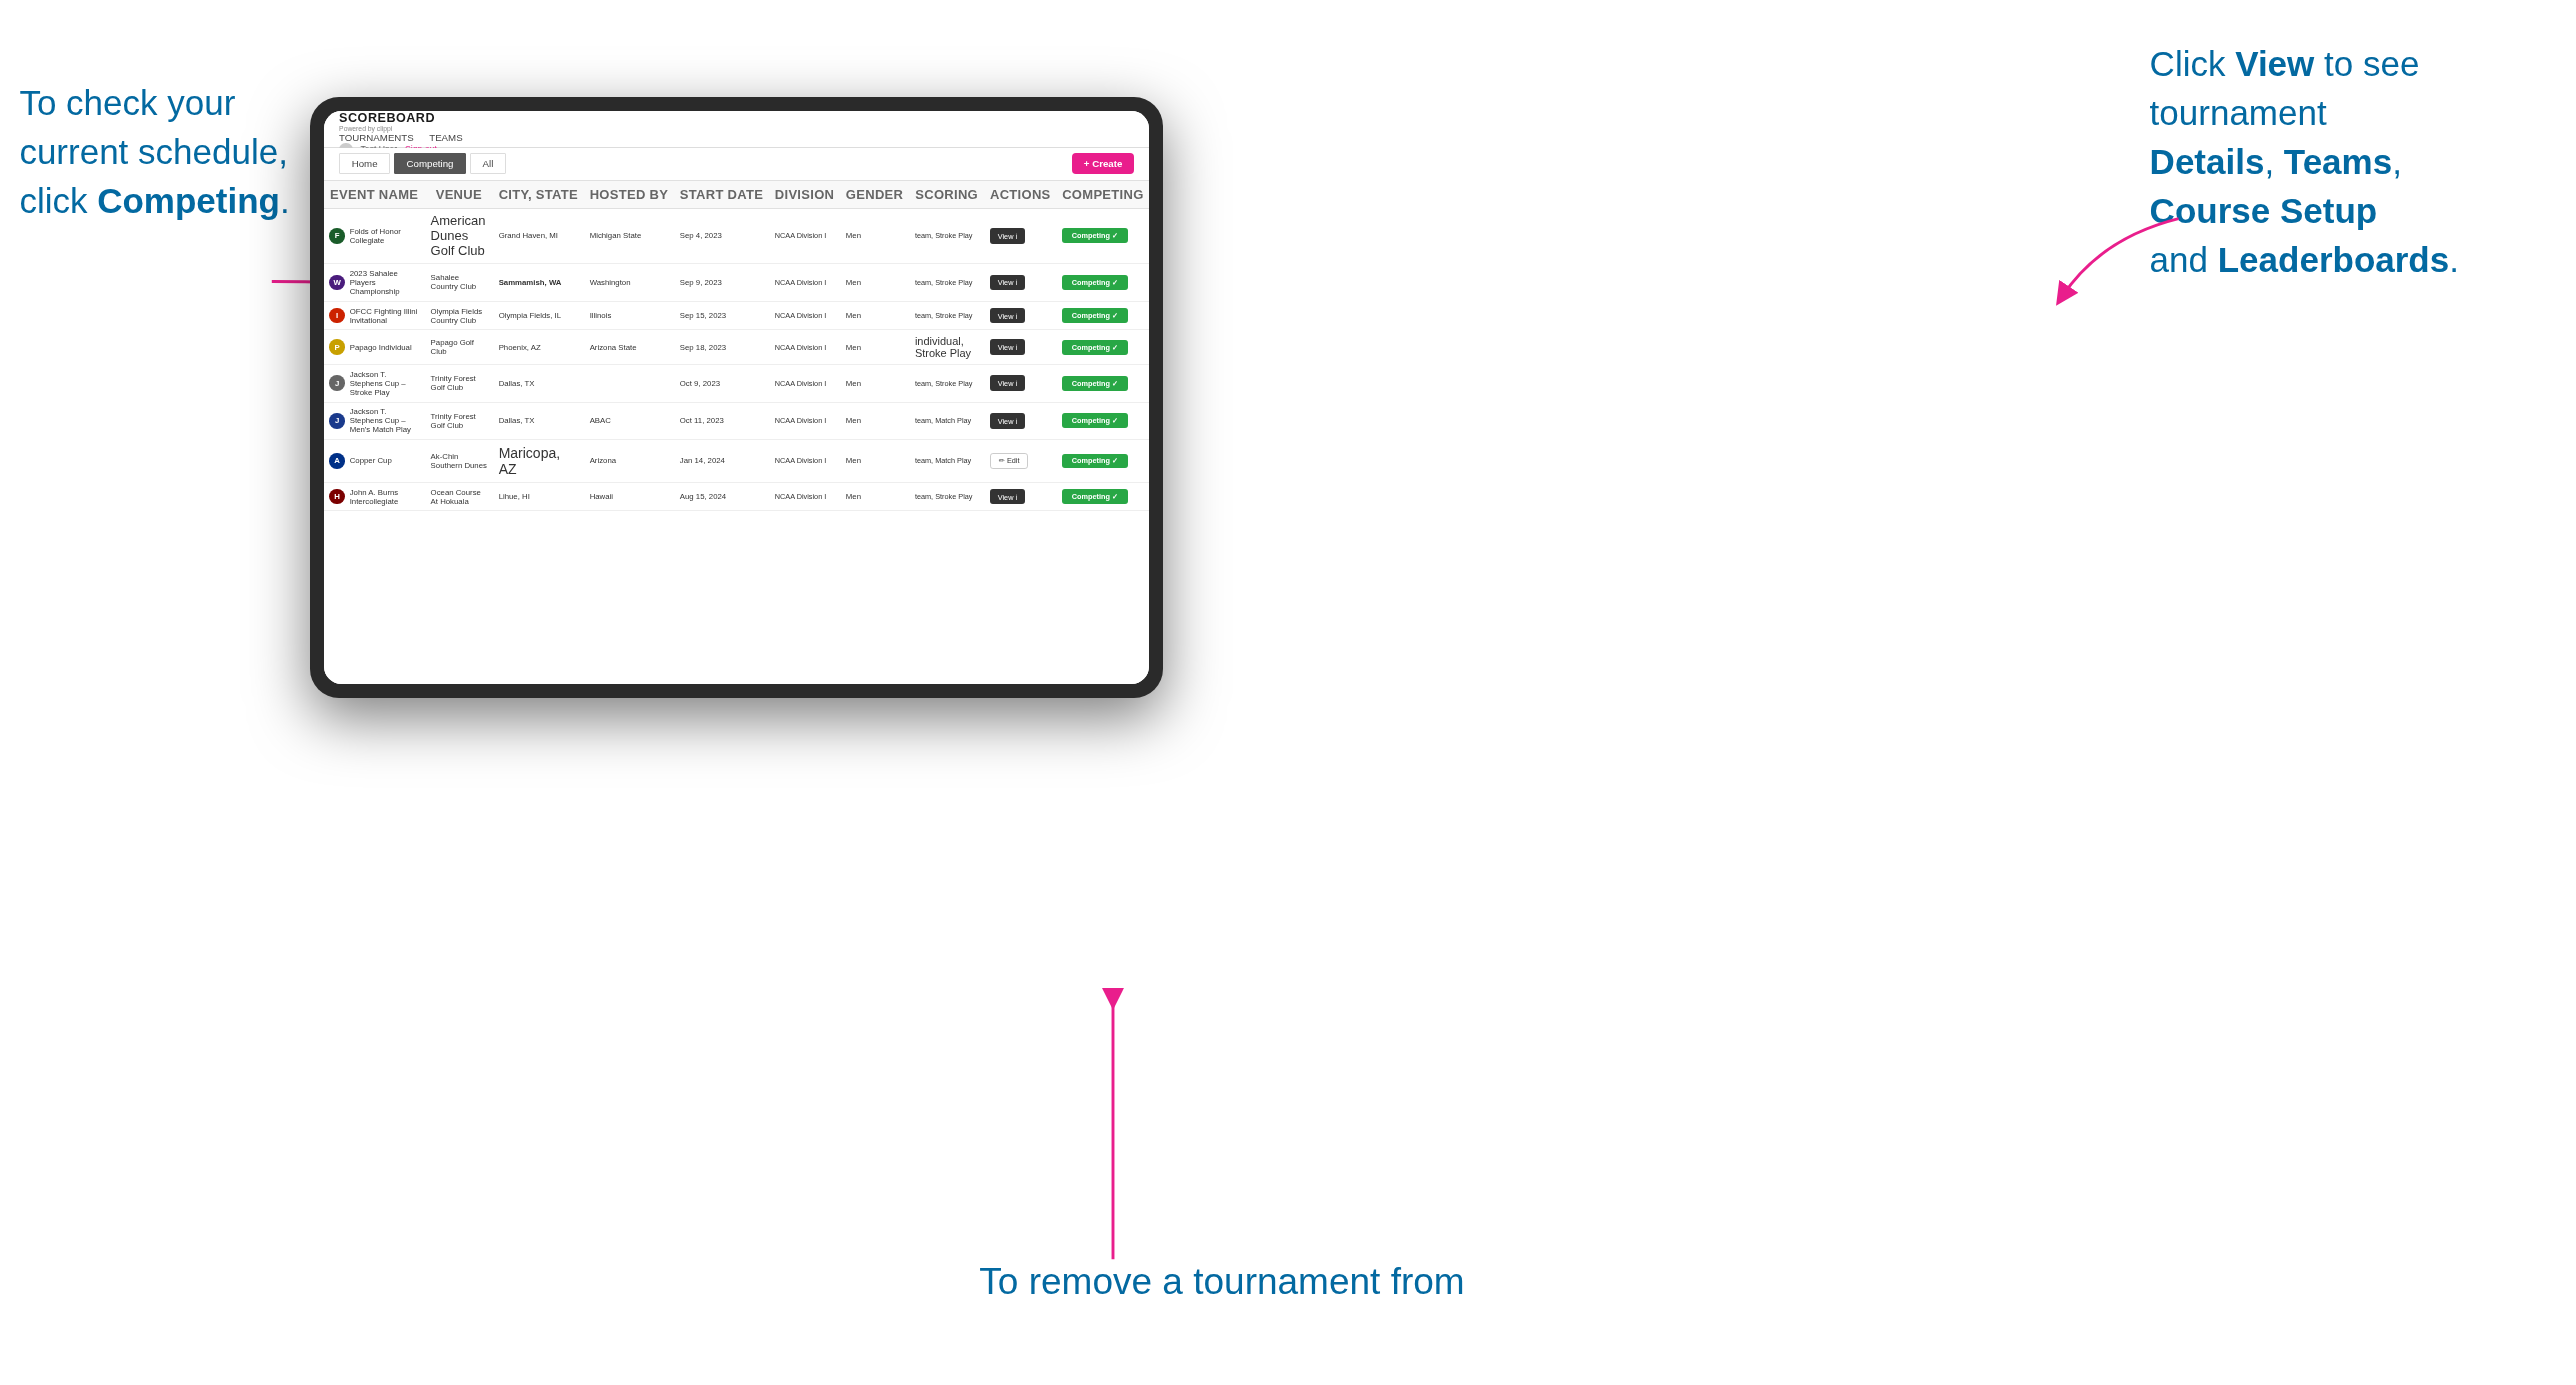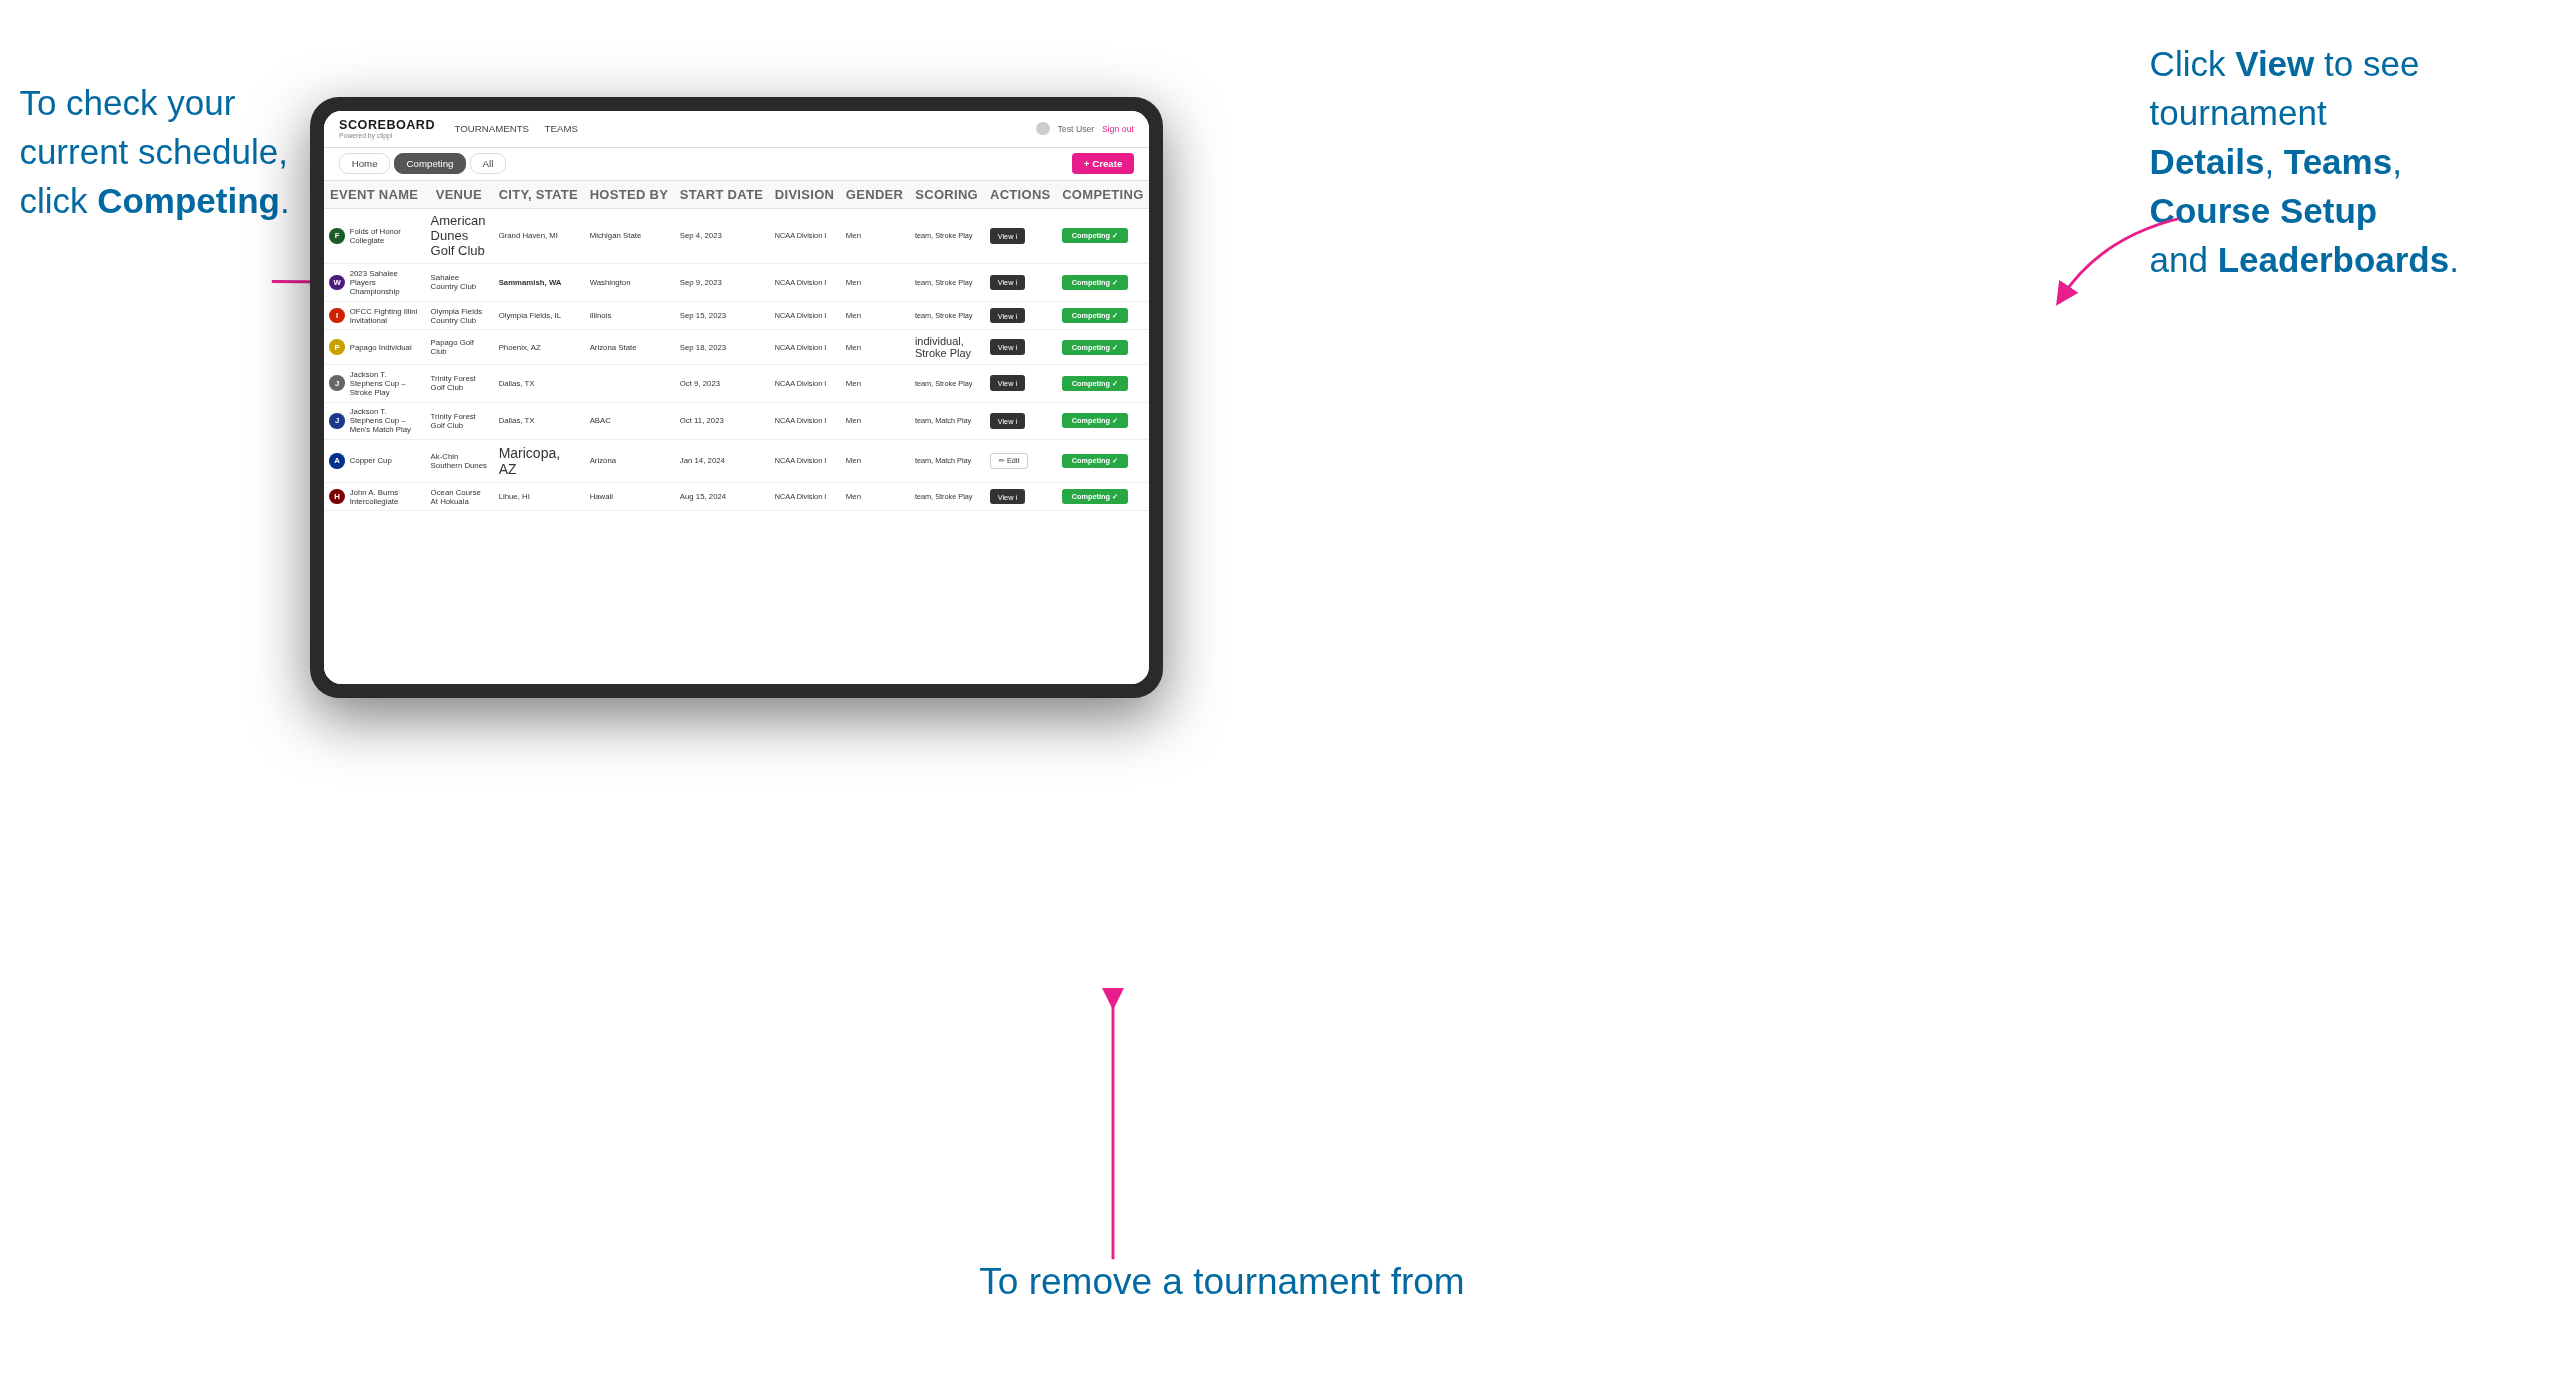--- a/index.html
+++ b/index.html
@@ -61,23 +61,24 @@
       display: flex;
       flex-direction: column;
     }
 
     
     .top-nav {
       background: #fff;
       border-bottom: 1px solid #ddd;
       padding: 0 15.5px;
       display: flex;
-      align-items: center;
+      align-items: flex-start;
       height: 37px;
       flex-shrink: 0;
+      flex-direction: column;
     }
     .scoreboard-logo {
       display: flex;
       flex-direction: column;
       margin-right: 19.4px;
     }
     .scoreboard-logo .logo-main {
       font-size: 12.6px;
       font-weight: 900;
       color: #1a1a1a;
@@ -123,21 +124,21 @@
       align-items: center;
       justify-content: space-between;
       flex-shrink: 0;
     }
     .filter-tabs {
       display: flex;
       gap: 3.9px;
     }
     .filter-tab {
       padding: 3.9px 11.6px;
-      border-radius: 9px;
+      border-radius: 1px;
       font-size: 9.7px;
       cursor: pointer;
       border: 1px solid #ddd;
       background: #fff;
       color: #444;
     }
     .filter-tab.active {
       background: #555;
       color: #fff;
       border-color: #555;

